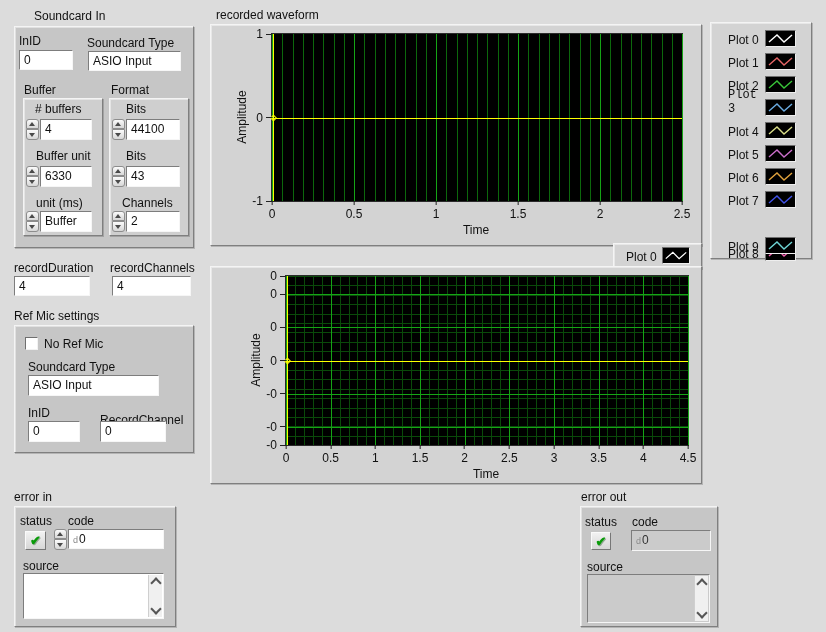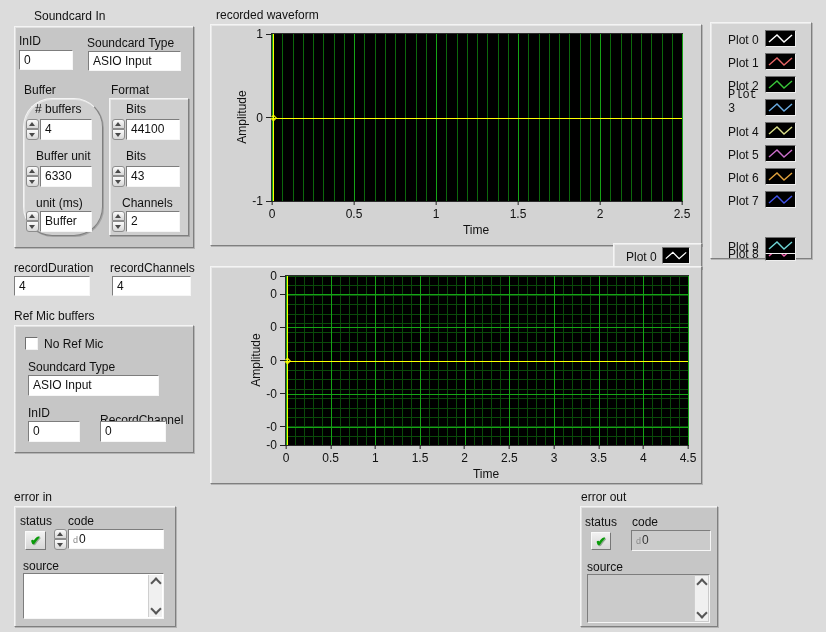--- a/index.html
+++ b/index.html
@@ -76,21 +76,21 @@
 <div id="root">
 
   <div class="lbl" style="left:14px;top:9px;margin-left:20px;">Soundcard In</div>
   <div class="panel cluster" style="left:14px;top:26px;width:178px;height:220px;">
     <div class="lbl" style="left:4px;top:7px;">InID</div>
     <div class="field" style="left:4px;top:23px;width:54px;height:20px;">0</div>
     <div class="lbl" style="left:72px;top:9px;">Soundcard Type</div>
     <div class="field" style="left:73px;top:24px;width:93px;height:20px;">ASIO Input</div>
 
     <div class="lbl" style="left:9px;top:56px;">Buffer</div>
-    <div class="panel subpanel" style="left:8px;top:71px;width:78px;height:136px;border-radius:29px;">
+    <div class="panel subpanel" style="left:8px;top:71px;width:78px;height:136px;">
       <div class="lbl" style="left:11px;top:3px;"># buffers</div>
       <div class="spin" style="left:2px;top:20px;">
           <div class="u"></div>
           <div class="d"></div>
         </div>
       <div class="field" style="left:16px;top:20px;width:52px;height:21px;">4</div>
       <div class="lbl" style="left:12px;top:50px;">Buffer unit</div>
       <div class="spin" style="left:2px;top:67px;">
           <div class="u"></div>
           <div class="d"></div>
@@ -125,21 +125,21 @@
         </div>
       <div class="field" style="left:16px;top:112px;width:54px;height:21px;">2</div>
     </div>
   </div>
 
   <div class="lbl" style="left:14px;top:261px;">recordDuration</div>
   <div class="field" style="left:14px;top:276px;width:76px;height:20px;">4</div>
   <div class="lbl" style="left:110px;top:261px;">recordChannels</div>
   <div class="field" style="left:112px;top:276px;width:79px;height:20px;">4</div>
 
-  <div class="lbl" style="left:14px;top:309px;">Ref Mic buffers</div>
+  <div class="lbl" style="left:14px;top:309px;">Ref Mic settings</div>
   <div class="panel cluster" style="left:14px;top:325px;width:178px;height:126px;">
     <div class="checkbox" style="left:10px;top:11px;"></div>
     <div class="lbl" style="left:29px;top:11px;">No Ref Mic</div>
     <div class="lbl" style="left:13px;top:34px;">Soundcard Type</div>
     <div class="field" style="left:13px;top:49px;width:131px;height:21px;">ASIO Input</div>
     <div class="lbl" style="left:13px;top:80px;">InID</div>
     <div class="field" style="left:13px;top:95px;width:52px;height:21px;">0</div>
     <div class="lbl" style="left:85px;top:80px;margin-top:7px;">RecordChannel</div>
     <div class="field" style="left:85px;top:95px;width:66px;height:21px;">0</div>
   </div>

